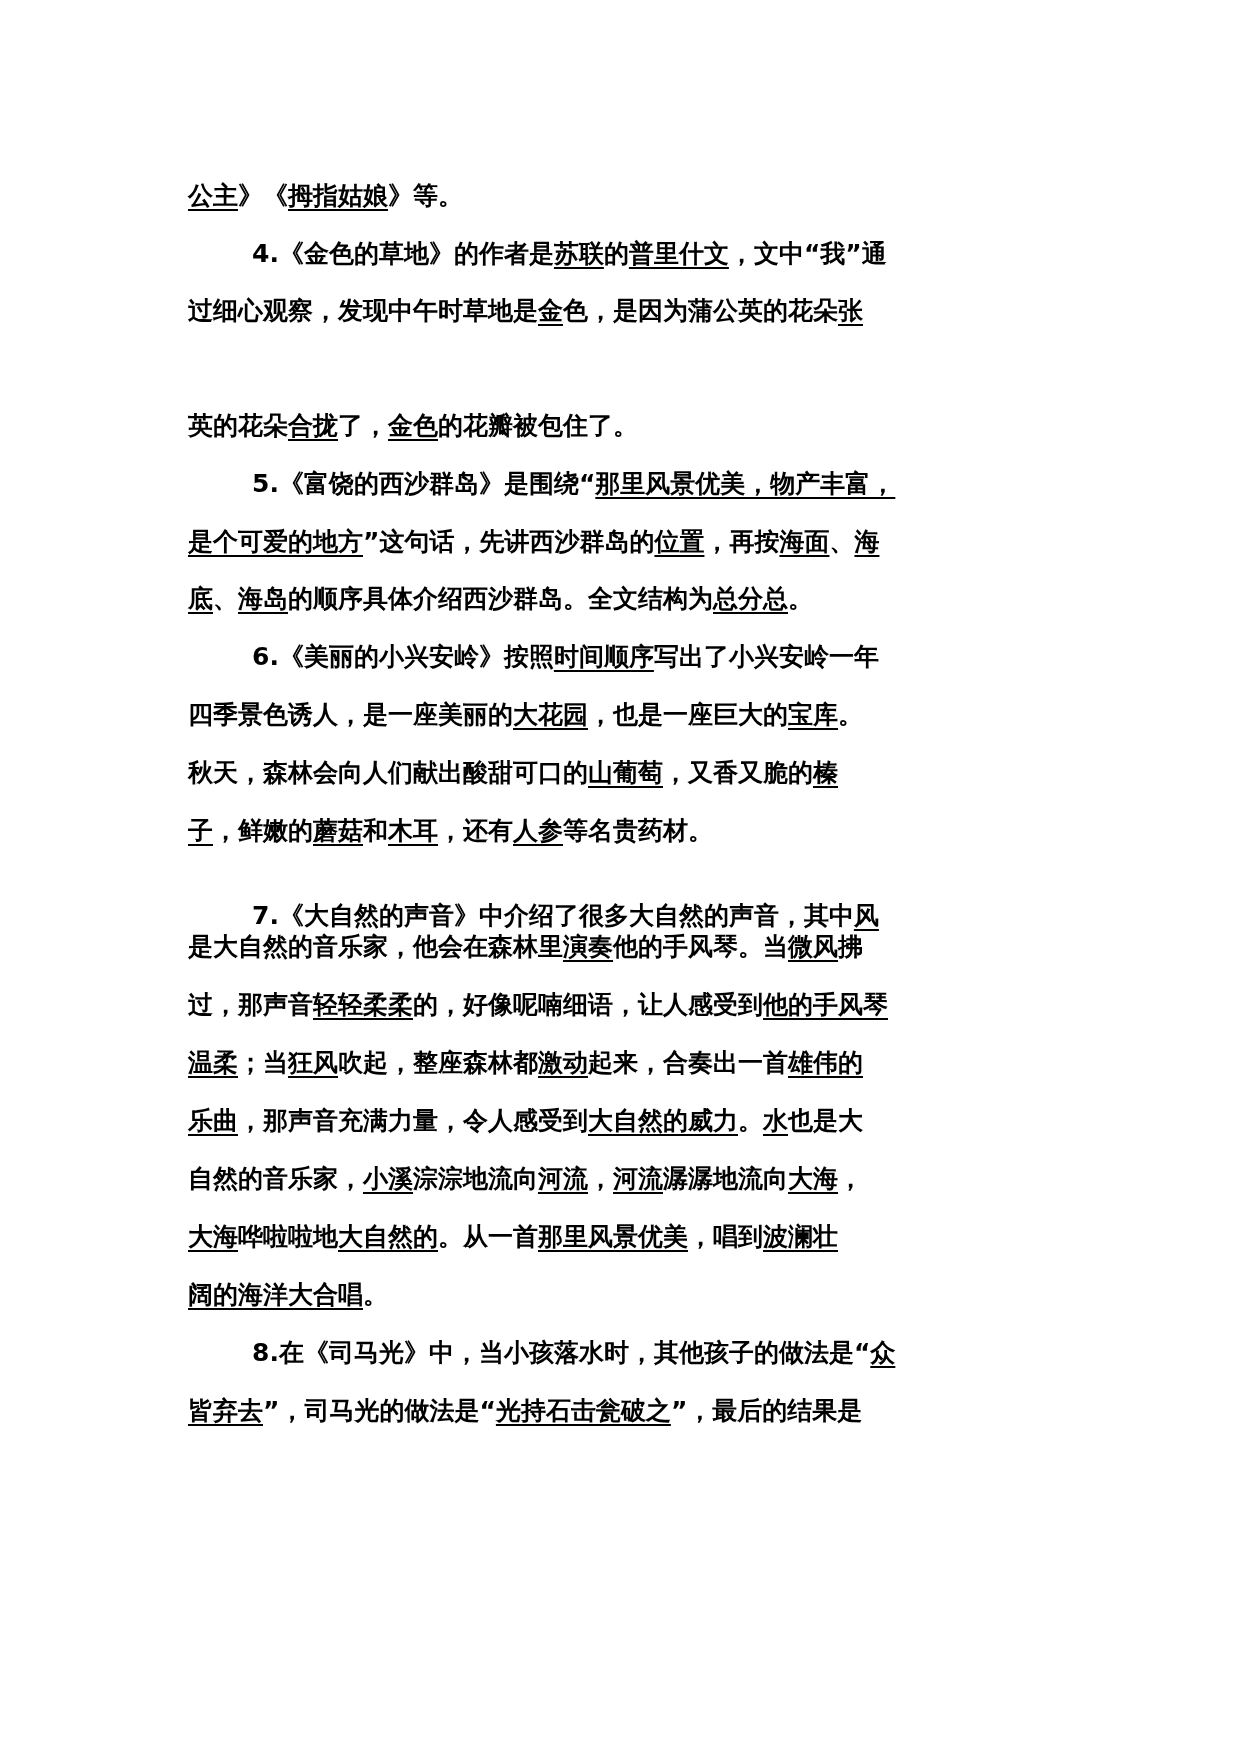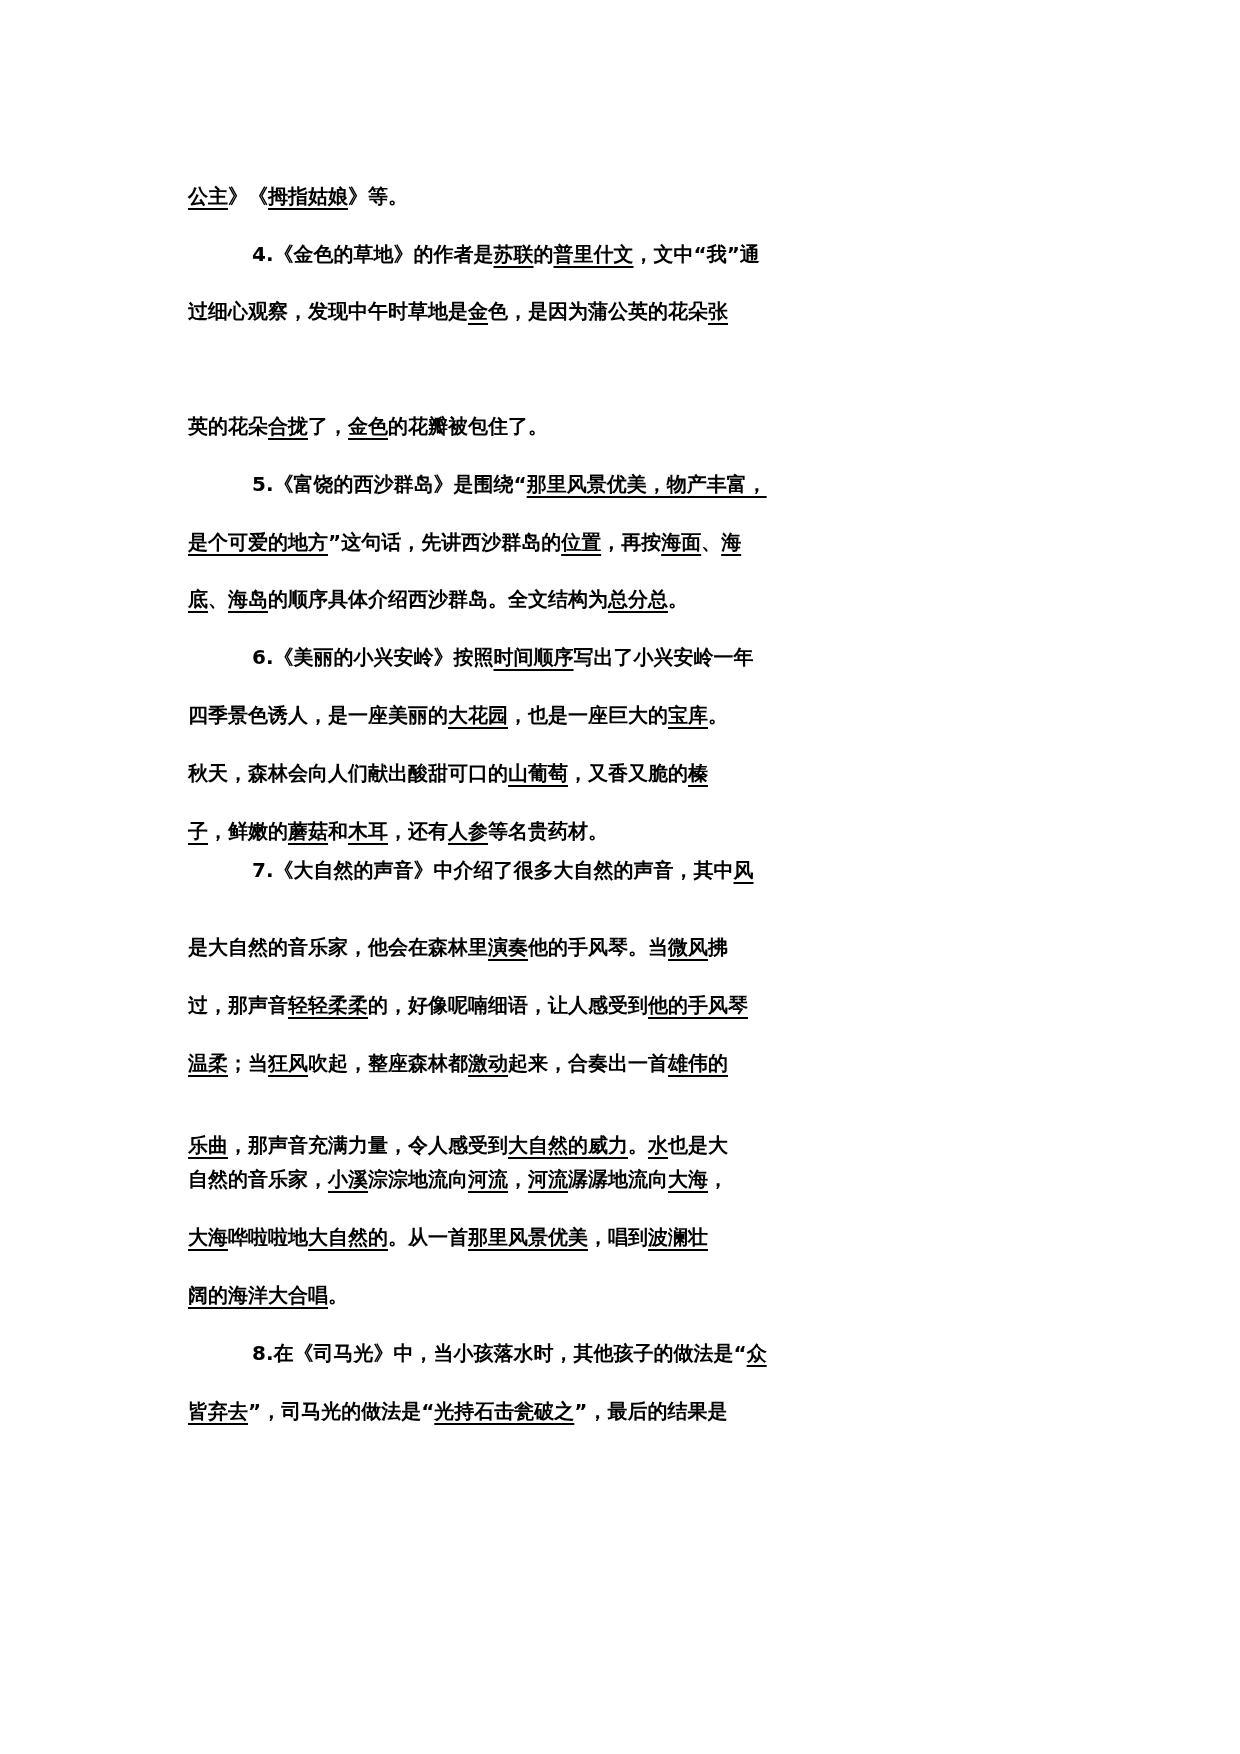--- a/index.html
+++ b/index.html
@@ -1,44 +1,44 @@
 <!DOCTYPE html>
 <html><head>
 <meta charset="utf-8">
 <style>
   html, body { margin: 0; padding: 0; background: #ffffff; }
   body { width: 1240px; height: 1754px; position: relative; overflow: hidden; }
   .page { position: absolute; left: 0; top: 0; width: 1240px; height: 1754px; background: #ffffff; }
   .line {
     position: absolute; left: 188px;
     font-family: "DejaVu Sans", "Liberation Sans", sans-serif;
-    font-weight: bold; font-size: 20px; line-height: 40px;
+    font-weight: bold; font-size: 25px; line-height: 40px;
     color: #000000; white-space: nowrap; letter-spacing: 0px;
   }
   .line.indent { left: 252px; }
   .u { text-decoration: underline; text-decoration-thickness: 2px; text-underline-offset: 5px; }
 </style>
 </head>
 <body>
 
 <div class="page" id="page">
     <div class="line" style="top: 176px;"><span class="u">公主</span><span>》《</span><span class="u">拇指姑娘</span><span>》等。</span></div>
     <div class="line indent" style="top: 234px;"><span>4.《金色的草地》的作者是</span><span class="u">苏联</span><span>的</span><span class="u">普里什文</span><span>，文中“我”通</span></div>
     <div class="line" style="top: 291px;"><span>过细心观察，发现中午时草地是</span><span class="u">金</span><span>色，是因为蒲公英的花朵</span><span class="u">张</span></div>
     <div class="line" style="top: 406px;"><span>英的花朵</span><span class="u">合拢</span><span>了，</span><span class="u">金色</span><span>的花瓣被包住了。</span></div>
     <div class="line indent" style="top: 464px;"><span>5.《富饶的西沙群岛》是围绕“</span><span class="u">那里风景优美，物产丰富，</span></div>
     <div class="line" style="top: 522px;"><span class="u">是个可爱的地方</span><span>”这句话，先讲西沙群岛的</span><span class="u">位置</span><span>，再按</span><span class="u">海面</span><span>、</span><span class="u">海</span></div>
     <div class="line" style="top: 579px;"><span class="u">底</span><span>、</span><span class="u">海岛</span><span>的顺序具体介绍西沙群岛。全文结构为</span><span class="u">总分总</span><span>。</span></div>
     <div class="line indent" style="top: 637px;"><span>6.《美丽的小兴安岭》按照</span><span class="u">时间顺序</span><span>写出了小兴安岭一年</span></div>
     <div class="line" style="top: 695px;"><span>四季景色诱人，是一座美丽的</span><span class="u">大花园</span><span>，也是一座巨大的</span><span class="u">宝库</span><span>。</span></div>
     <div class="line" style="top: 811px;"><span class="u">子</span><span>，鲜嫩的</span><span class="u">蘑菇</span><span>和</span><span class="u">木耳</span><span>，还有</span><span class="u">人参</span><span>等名贵药材。</span></div>
     <div class="line" style="top: 753px;"><span>秋天，森林会向人们献出酸甜可口的</span><span class="u">山葡萄</span><span>，又香又脆的</span><span class="u">榛</span></div>
-    <div class="line indent" style="top: 850px;"><span>7.《大自然的声音》中介绍了很多大自然的声音，其中</span><span class="u">风</span></div>
+    <div class="line indent" style="top: 896px;"><span>7.《大自然的声音》中介绍了很多大自然的声音，其中</span><span class="u">风</span></div>
     <div class="line" style="top: 927px;"><span>是大自然的音乐家，他会在森林里</span><span class="u">演奏</span><span>他的手风琴。当</span><span class="u">微风</span><span>拂</span></div>
     <div class="line" style="top: 985px;"><span>过，那声音</span><span class="u">轻轻柔柔</span><span>的，好像呢喃细语，让人感受到</span><span class="u">他的手风琴</span></div>
     <div class="line" style="top: 1043px;"><span class="u">温柔</span><span>；当</span><span class="u">狂风</span><span>吹起，整座森林都</span><span class="u">激动</span><span>起来，合奏出一首</span><span class="u">雄伟的</span></div>
-    <div class="line" style="top: 1101px; margin-top: 24px;"><span class="u">乐曲</span><span>，那声音充满力量，令人感受到</span><span class="u">大自然的威力</span><span>。</span><span class="u">水</span><span>也是大</span></div>
+    <div class="line" style="top: 1101px;"><span class="u">乐曲</span><span>，那声音充满力量，令人感受到</span><span class="u">大自然的威力</span><span>。</span><span class="u">水</span><span>也是大</span></div>
     <div class="line" style="top: 1159px;"><span>自然的音乐家，</span><span class="u">小溪</span><span>淙淙地流向</span><span class="u">河流</span><span>，</span><span class="u">河流</span><span>潺潺地流向</span><span class="u">大海</span><span>，</span></div>
     <div class="line" style="top: 1217px;"><span class="u">大海</span><span>哗啦啦地</span><span class="u">大自然的</span><span>。从一首</span><span class="u">那里风景优美</span><span>，唱到</span><span class="u">波澜壮</span></div>
     <div class="line" style="top: 1275px;"><span class="u">阔的海洋大合唱</span><span>。</span></div>
     <div class="line indent" style="top: 1333px;"><span>8.在《司马光》中，当小孩落水时，其他孩子的做法是“</span><span class="u">众</span></div>
     <div class="line" style="top: 1391px;"><span class="u">皆弃去</span><span>”，司马光的做法是“</span><span class="u">光持石击瓮破之</span><span>”，最后的结果是</span></div>
   </div>
 
 </body></html>

